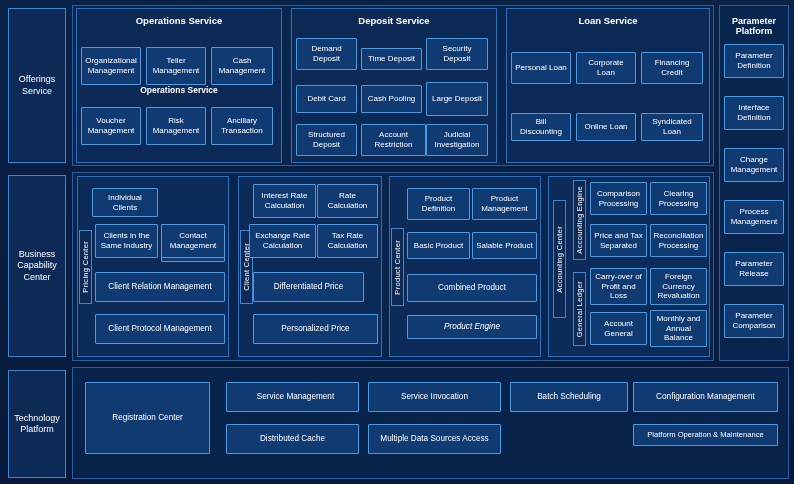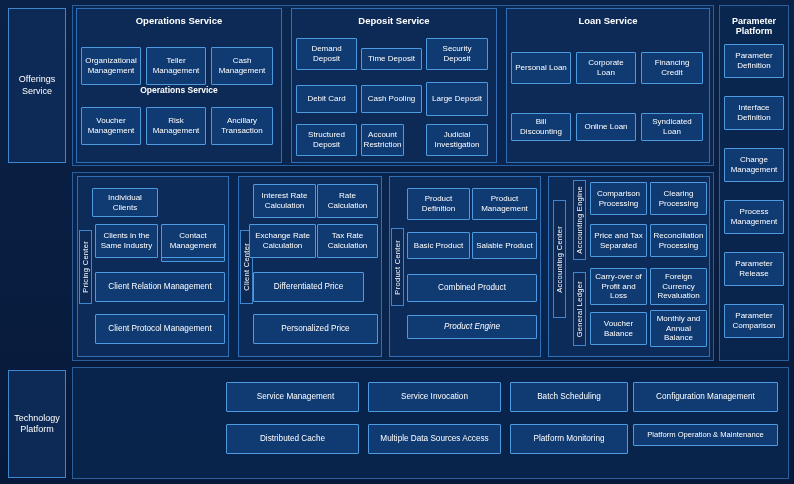--- a/index.html
+++ b/index.html
@@ -130,21 +130,21 @@
   <div class="panel" style="left:291px; top:8px; width:206px; height:155px;">
     <div class="group-title">Deposit Service</div>
   </div>
   <div class="cell" style="left:296px; top:38px; width:61px; height:32px;">Demand Deposit</div>
   <div class="cell" style="left:361px; top:48px; width:61px; height:22px;">Time Deposit</div>
   <div class="cell" style="left:426px; top:38px; width:62px; height:32px;">Security Deposit</div>
   <div class="cell" style="left:296px; top:85px; width:61px; height:28px;">Debit Card</div>
   <div class="cell" style="left:361px; top:85px; width:61px; height:28px;">Cash Pooling</div>
   <div class="cell" style="left:426px; top:82px; width:62px; height:34px;">Large Deposit</div>
   <div class="cell" style="left:296px; top:124px; width:61px; height:32px;">Structured Deposit</div>
-  <div class="cell" style="left:361px; top:124px; width:43px; height:32px;">Account Restriction</div>
+  <div class="cell" style="left:361px; top:124px; width:65px; height:32px;">Account Restriction</div>
   <div class="cell" style="left:426px; top:124px; width:62px; height:32px;">Judicial Investigation</div>
 
   <div class="panel" style="left:506px; top:8px; width:204px; height:155px;">
     <div class="group-title">Loan Service</div>
   </div>
   <div class="cell" style="left:511px; top:52px; width:60px; height:32px;">Personal Loan</div>
   <div class="cell" style="left:576px; top:52px; width:60px; height:32px;">Corporate Loan</div>
   <div class="cell" style="left:641px; top:52px; width:62px; height:32px;">Financing Credit</div>
   <div class="cell" style="left:511px; top:113px; width:60px; height:28px;">Bill Discounting</div>
   <div class="cell" style="left:576px; top:113px; width:60px; height:28px;">Online Loan</div>
@@ -153,20 +153,21 @@
   <div class="panel panel-outer" style="left:719px; top:5px; width:70px; height:356px;">
     <div class="group-title" style="top:10px; font-size:9px;">Parameter Platform</div>
   </div>
   <div class="cell" style="left:724px; top:44px; width:60px; height:34px;">Parameter Definition</div>
   <div class="cell" style="left:724px; top:96px; width:60px; height:34px;">Interface Definition</div>
   <div class="cell" style="left:724px; top:148px; width:60px; height:34px;">Change Management</div>
   <div class="cell" style="left:724px; top:200px; width:60px; height:34px;">Process Management</div>
   <div class="cell" style="left:724px; top:252px; width:60px; height:34px;">Parameter Release</div>
   <div class="cell" style="left:724px; top:304px; width:60px; height:34px;">Parameter Comparison</div>
 
+  <div class="row-label" style="left:8px; top:175px; width:58px; height:182px;">Business Capability Center</div>
 
   <div class="panel panel-outer" style="left:72px; top:172px; width:642px; height:189px;"></div>
 
   <div class="subgroup" style="left:77px; top:176px; width:152px; height:181px;"></div>
   <div class="vlabel" style="left:79px; top:230px; width:13px; height:74px;">
     <span>Pricing Center</span>
   </div>
   <div class="cell" style="left:92px; top:188px; width:66px; height:29px;">Individual Clients</div>
   <div class="cell" style="left:161px; top:184px; width:64px; height:34px;margin-top:44px;">Corporate Clients</div>
   <div class="cell" style="left:95px; top:224px; width:63px; height:34px;">Clients in the Same Industry</div>
@@ -205,31 +206,31 @@
   </div>
   <div class="vlabel" style="left:553px; top:200px; width:13px; height:118px;">
     <span>Accounting Center</span>
   </div>
   <div class="cell" style="left:590px; top:182px; width:57px; height:33px;">Comparison Processing</div>
   <div class="cell" style="left:650px; top:182px; width:57px; height:33px;">Clearing Processing</div>
   <div class="cell" style="left:590px; top:224px; width:57px; height:33px;">Price and Tax Separated</div>
   <div class="cell" style="left:650px; top:224px; width:57px; height:33px;">Reconciliation Processing</div>
   <div class="cell" style="left:590px; top:268px; width:57px; height:37px;">Carry-over of Profit and Loss</div>
   <div class="cell" style="left:650px; top:268px; width:57px; height:37px;">Foreign Currency Revaluation</div>
-  <div class="cell" style="left:590px; top:312px; width:57px; height:33px;">Voucher Balance</div>
+  <div class="cell" style="left:590px; top:312px; width:57px; height:33px;">Account General</div>
   <div class="cell" style="left:650px; top:310px; width:57px; height:37px;">Monthly and Annual Balance</div>
 
   <div class="row-label" style="left:8px; top:370px; width:58px; height:108px;">Technology Platform</div>
 
   <div class="panel panel-outer" style="left:72px; top:367px; width:717px; height:112px;"></div>
 
+  <div class="cell wide" style="left:85px; top:382px; width:125px; height:72px;">Registration Center</div>
 
   <div class="cell wide" style="left:226px; top:382px; width:133px; height:30px;padding-left:8px;">Service Management</div>
   <div class="cell wide" style="left:368px; top:382px; width:133px; height:30px;">Service Invocation</div>
   <div class="cell wide" style="left:510px; top:382px; width:118px; height:30px;">Batch Scheduling</div>
   <div class="cell wide" style="left:633px; top:382px; width:145px; height:30px;">Configuration Management</div>
 
   <div class="cell wide" style="left:226px; top:424px; width:133px; height:30px;">Distributed Cache</div>
   <div class="cell wide" style="left:368px; top:424px; width:133px; height:30px;">Multiple Data Sources Access</div>
-  <div class="cell wide" style="left:510px; top:424px; width:118px; height:30px;">Platform Monitoring</div>
   <div class="cell wide" style="left:633px; top:424px; width:145px; height:22px; font-size:7.6px;">Platform Operation &amp; Maintenance</div>
 
 </div>
 
 </body></html>

